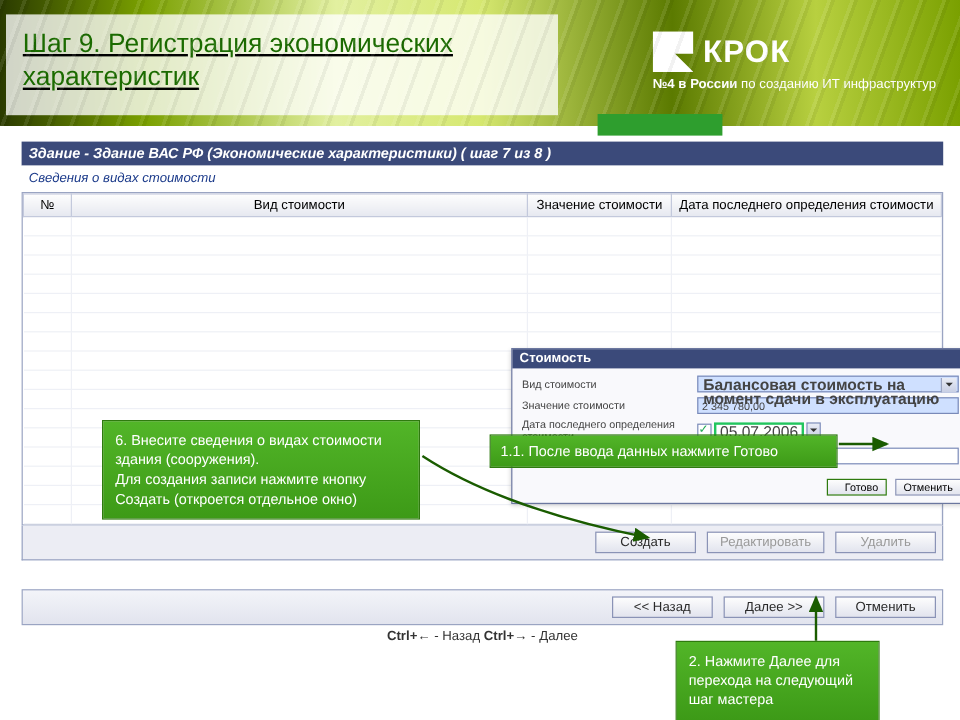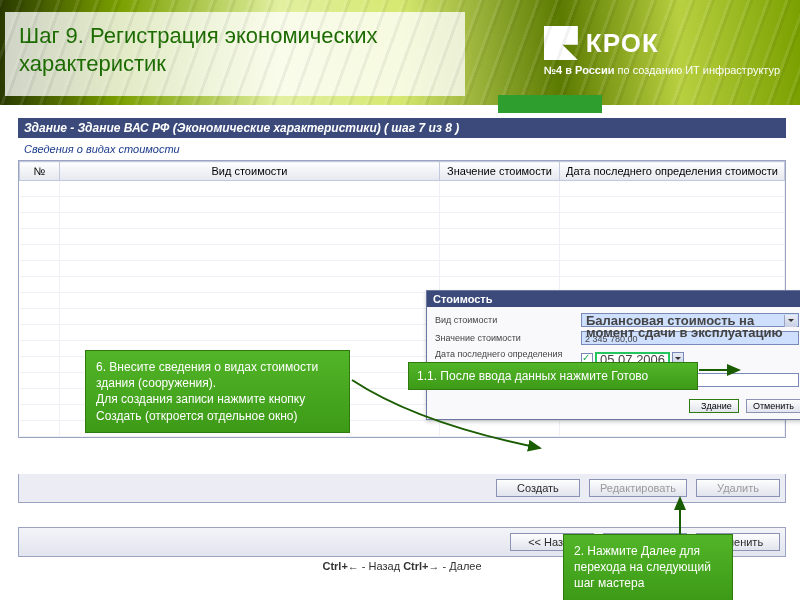--- a/index.html
+++ b/index.html
@@ -10,21 +10,21 @@
     background: linear-gradient(90deg, #2a3a00 0%, #7aa000 15%, #e2f0a0 35%, #d6e870 50%, #5b7a00 70%, #b8d040 85%, #7aa000 100%);
     overflow: hidden;
   }
   .header-band::after {
     content: ""; position: absolute; inset: 0;
     background: repeating-linear-gradient(110deg, rgba(255,255,255,0.25) 0 3px, rgba(0,0,0,0.15) 3px 6px, transparent 6px 18px);
     opacity: 0.35;
   }
   .title-box {
     position: absolute; top: 12px; left: 5px; width: 460px; height: 84px;
-    background: rgba(255,255,255,0.78); padding: 10px 14px;
+    background: rgba(255,255,255,0.78); padding: 10px 14px; text-decoration: underline;
   }
   .title-box h1 { font-size: 22px; color: #1b6b00; font-weight: normal; line-height: 1.25; }
   .logo-area { position: absolute; top: 26px; right: 20px; color: #fff; }
   .logo-row { display: flex; align-items: center; gap: 8px; }
   .logo-mark {
     width: 34px; height: 34px; background: #fff;
     clip-path: polygon(0 0, 100% 0, 100% 55%, 55% 55%, 100% 100%, 0 100%);
   }
   .logo-text { font-size: 26px; font-weight: bold; letter-spacing: 1px; }
   .logo-sub { font-size: 11px; margin-top: 4px; }
@@ -51,21 +51,21 @@
     padding: 3px 4px; font-size: 11px; color: #000;
   }
   .grid td { border-right: 1px solid #eef0f6; border-bottom: 1px solid #eef0f6; height: 16px; }
   .col-num { width: 40px; }
   .col-kind { width: 380px; }
   .col-val { width: 120px; }
   .col-date { }
 
   .grid-buttons {
     background: #ecedf4; border: 1px solid #9aa4c2; border-top: none;
-    padding: 5px; text-align: right; margin-top: 36px;
+    padding: 5px; text-align: right;
   }
   .btn {
     display: inline-block; min-width: 84px; text-align: center;
     background: linear-gradient(#fdfdfd,#e2e4ee); border: 1px solid #8a93b6;
     padding: 2px 10px; font-size: 11px; color: #2a2a2a; cursor: pointer;
     margin-left: 6px;
   }
   .btn.disabled { color: #9a9a9a; }
 
   .wizard-bar {
@@ -284,21 +284,21 @@
         <span class="df">05.07.2006</span>
         <span class="dd"></span>
       </span>
     </div>
     <div class="popup-row">
       <span class="lbl">Примечание</span>
       <span class="field num-field" style="background:#fff;"></span>
     </div>
   </div>
   <div class="popup-buttons">
-    <span class="pbtn" style="border-color:#2e7a0e;">Здание</span>
+    <span class="pbtn" style="border-color:#2e7a0e;">Готово</span>
     <span class="pbtn">Отменить</span>
   </div>
 </div>
 
 <div class="callout c1" style="white-space:pre-line;">6. Внесите сведения о видах стоимости здания (сооружения).
 Для создания записи нажмите кнопку Создать (откроется отдельное окно)</div>
 <div class="callout c11">1.1. После ввода данных нажмите Готово</div>
 <div class="callout c2">2.  Нажмите Далее для перехода на следующий шаг мастера</div>
 
 <svg class="arrow" style="top:378px; left:350px;" width="200" height="80">

